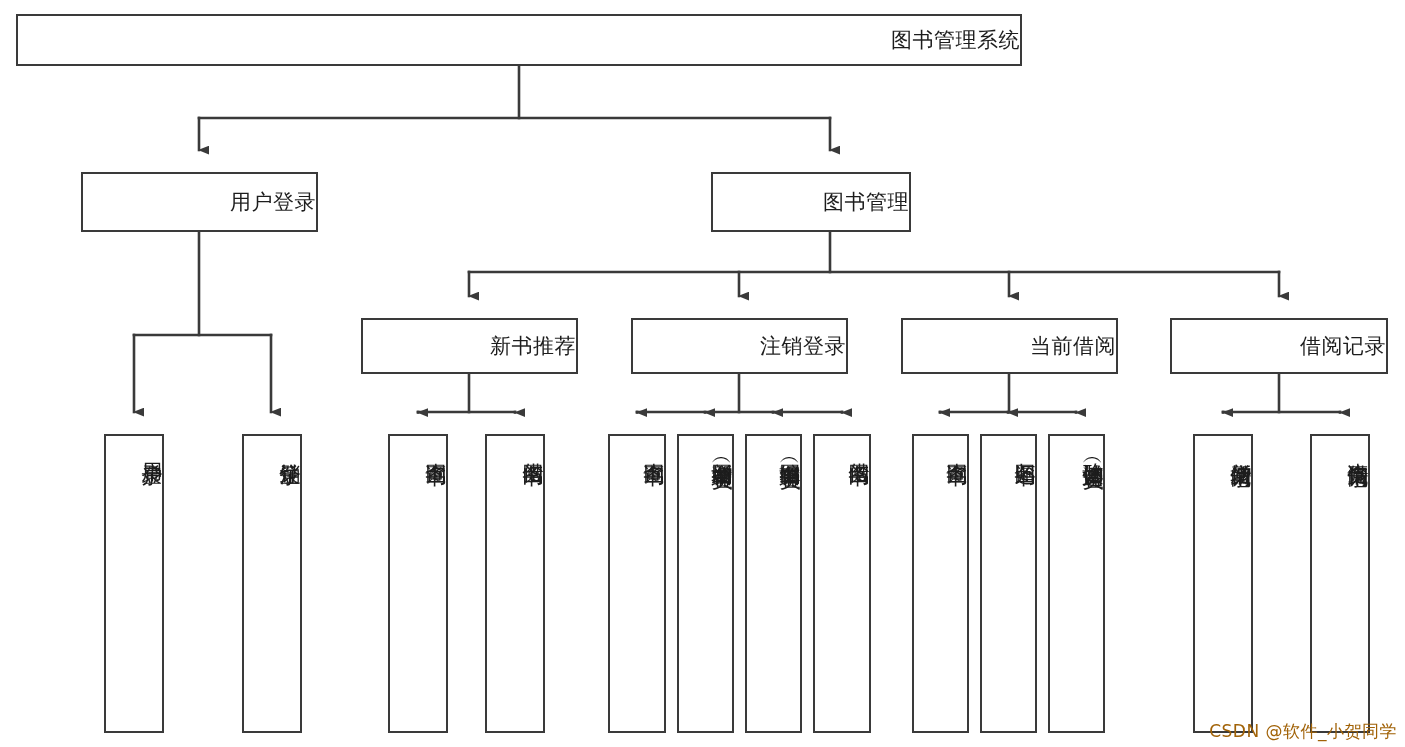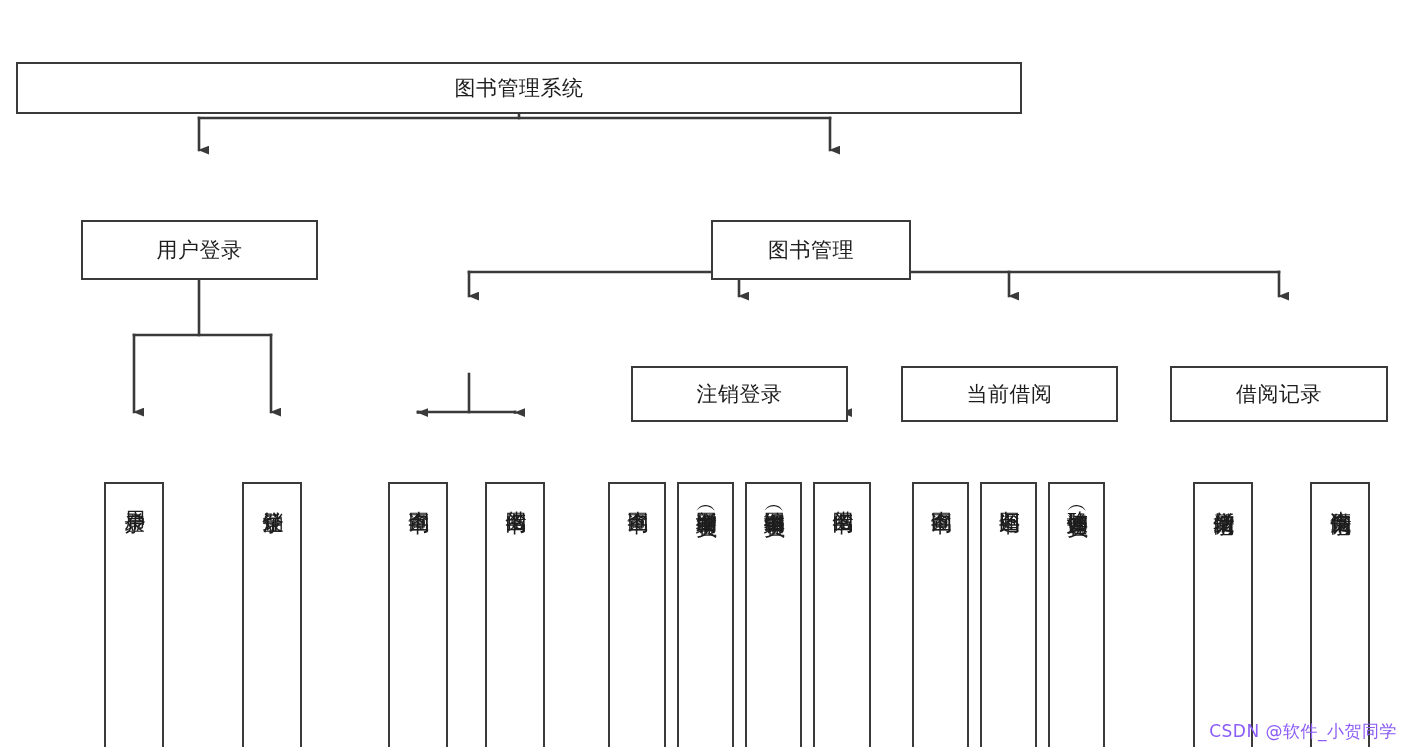--- a/index.html
+++ b/index.html
@@ -24,23 +24,22 @@
     width: 1405px;
     height: 747px;
   }
   .node {
     position: absolute;
     box-sizing: border-box;
     border: 2px solid #3a3a3a;
     background: #ffffff;
     display: flex;
     align-items: center;
-    justify-content: center;
+    justify-content: flex-end;
     color: #1d1d1d;
-    margin-top: 48px;
   }
   .node.horiz {
     font-size: 21px;
     letter-spacing: 0.5px;
   }
   .node.leaf {
     padding-top: 10px;
     align-items: flex-start;
   }
   .vlabel {
@@ -50,21 +49,21 @@
     line-height: 1.04;
     letter-spacing: 1px;
     white-space: nowrap;
     color: #1d1d1d;
   }
   .watermark {
     position: absolute;
     right: 8px;
     bottom: 4px;
     font-size: 17px;
-    color: #8b5cf6;
+    color: #a16207;
     white-space: nowrap;
     letter-spacing: 0.5px;
   }
 </style>
 </head>
 <body>
 
 <div id="canvas">
 
   <svg id="wires" viewBox="0 0 1405 747" xmlns="http://www.w3.org/2000/svg">
@@ -121,20 +120,23 @@
     <span>图书管理系统</span>
   </div>
 
   <div class="node horiz" style="left: 81px; top: 172px; width: 237px; height: 60px;">
     <span>用户登录</span>
   </div>
   <div class="node horiz" style="left: 711px; top: 172px; width: 200px; height: 60px;">
     <span>图书管理</span>
   </div>
 
+  <div class="node horiz" style="left: 361px; top: 318px; width: 217px; height: 56px;">
+    <span>新书推荐</span>
+  </div>
   <div class="node horiz" style="left: 631px; top: 318px; width: 217px; height: 56px;">
     <span>注销登录</span>
   </div>
   <div class="node horiz" style="left: 901px; top: 318px; width: 217px; height: 56px;">
     <span>当前借阅</span>
   </div>
   <div class="node horiz" style="left: 1170px; top: 318px; width: 218px; height: 56px;">
     <span>借阅记录</span>
   </div>
 

